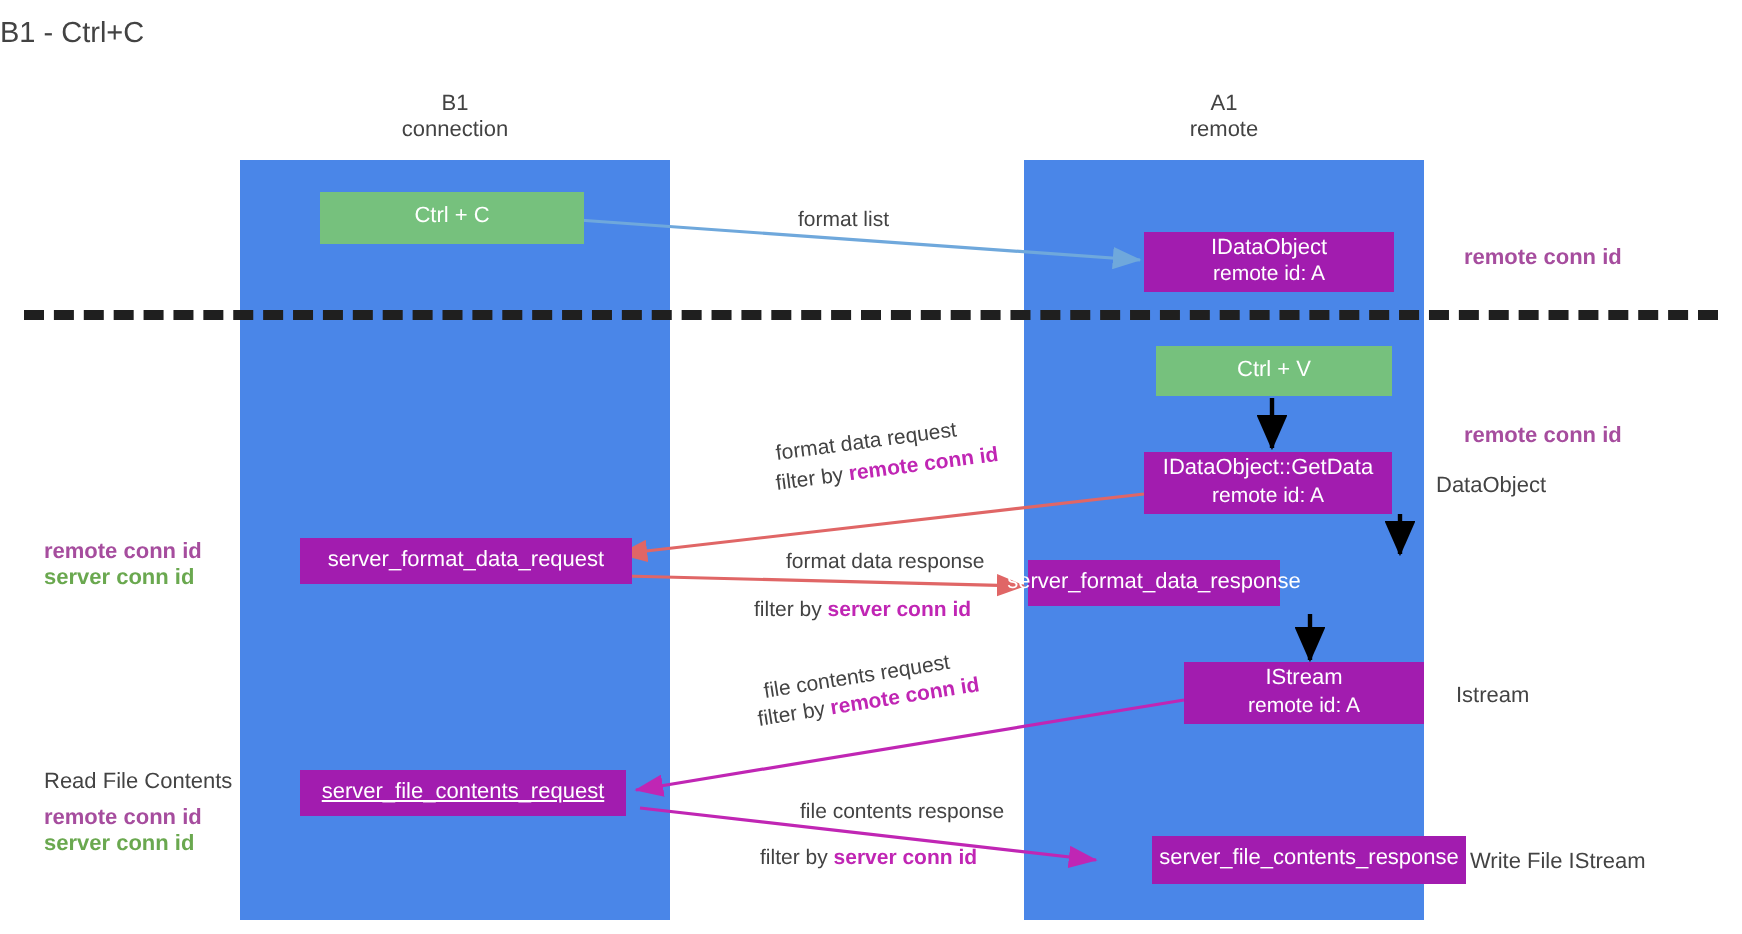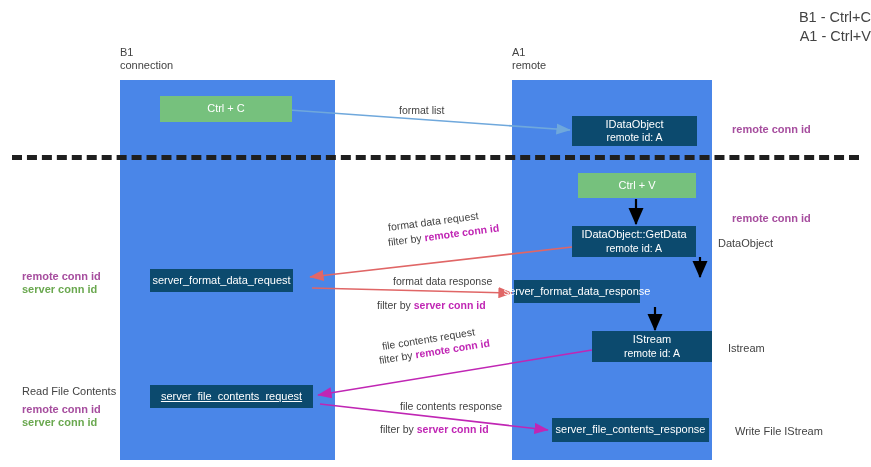--- a/index.html
+++ b/index.html
@@ -19,47 +19,48 @@
     position: absolute;
     background: #4a86e8;
   }
   #lane-b1 { left: 120px; top: 80px; width: 215px; height: 380px; }
   #lane-a1 { left: 512px; top: 80px; width: 200px; height: 380px; }
 
   .title {
     position: absolute;
     left: 0; right: 0;
     top: 8px;
-    text-align: right;
+    text-align: left;
     font-size: 14.5px;
     color: #434343;
     line-height: 19px;
   }
   .lane-head {
     position: absolute;
+    text-align: center;
     font-size: 11px;
     color: #434343;
     line-height: 13px;
   }
   #head-b1 { left: 120px; top: 46px; width: 215px; }
   #head-a1 { left: 512px; top: 46px; width: 200px; }
 
   .node {
     position: absolute;
     box-sizing: border-box;
     display: flex;
     flex-direction: column;
     align-items: center;
     justify-content: center;
     font-size: 11px;
     color: #ffffff;
     line-height: 13.5px;
     text-align: center;
   }
-  .node.orange { background: #0c4a6e; }
+  .node.orange { background: #a21caf; }
   .node.green  { background: #76c17d; text-align: right; }
   .node .l2 { font-size: 10.5px; }
 
   .side-label {
     position: absolute;
     font-size: 11px;
     line-height: 14px;
     color: #434343;
     white-space: nowrap;
   }
@@ -93,21 +94,20 @@
     border-top: 5px dashed #1f1f1f;
   }
 </style>
 </head>
 <body>
 
 <div id="canvas">
 
   <div class="title">
     <div>B1 - Ctrl+C</div>
-    <div>A1 - Ctrl+V</div>
   </div>
 
   <div class="lane-head" id="head-b1">
     <div>B1</div>
     <div>connection</div>
   </div>
   <div class="lane-head" id="head-a1">
     <div>A1</div>
     <div>remote</div>
   </div>
@@ -161,38 +161,38 @@
 
   <div class="node green" style="left:578px; top:173px; width:118px; height:25px;">
     <div>Ctrl + V</div>
   </div>
 
   <div class="node orange" style="left:572px; top:226px; width:124px; height:31px;">
     <div>IDataObject::GetData</div>
     <div class="l2">remote id: A</div>
   </div>
 
-  <div class="node orange" style="left:150px; top:269px; width:143px; height:23px;">
+  <div class="node orange" style="left:150px; top:269px; width:166px; height:23px;">
     <div>server_format_data_request</div>
   </div>
 
   <div class="node orange" style="left:514px; top:280px; width:126px; height:23px;">
     <div>server_format_data_response</div>
   </div>
 
   <div class="node orange" style="left:592px; top:331px; width:120px; height:31px;">
     <div>IStream</div>
     <div class="l2">remote id: A</div>
   </div>
 
   <div class="node orange" style="left:150px; top:385px; width:163px; height:23px;text-decoration:underline;">
     <div>server_file_contents_request</div>
   </div>
 
-  <div class="node orange" style="left:552px; top:418px; width:157px; height:24px;">
+  <div class="node orange" style="left:576px; top:418px; width:157px; height:24px;">
     <div>server_file_contents_response</div>
   </div>
 
   <div class="edge-label" style="left:399px; top:103px;text-align:center;">format list</div>
 
   <div class="edge-label rot-up" style="left:388px; top:220px;">format data request</div>
   <div class="edge-label rot-up" style="left:388px; top:235px;">
     <span>filter by </span><span class="hl-purple">remote conn id</span>
   </div>
 

